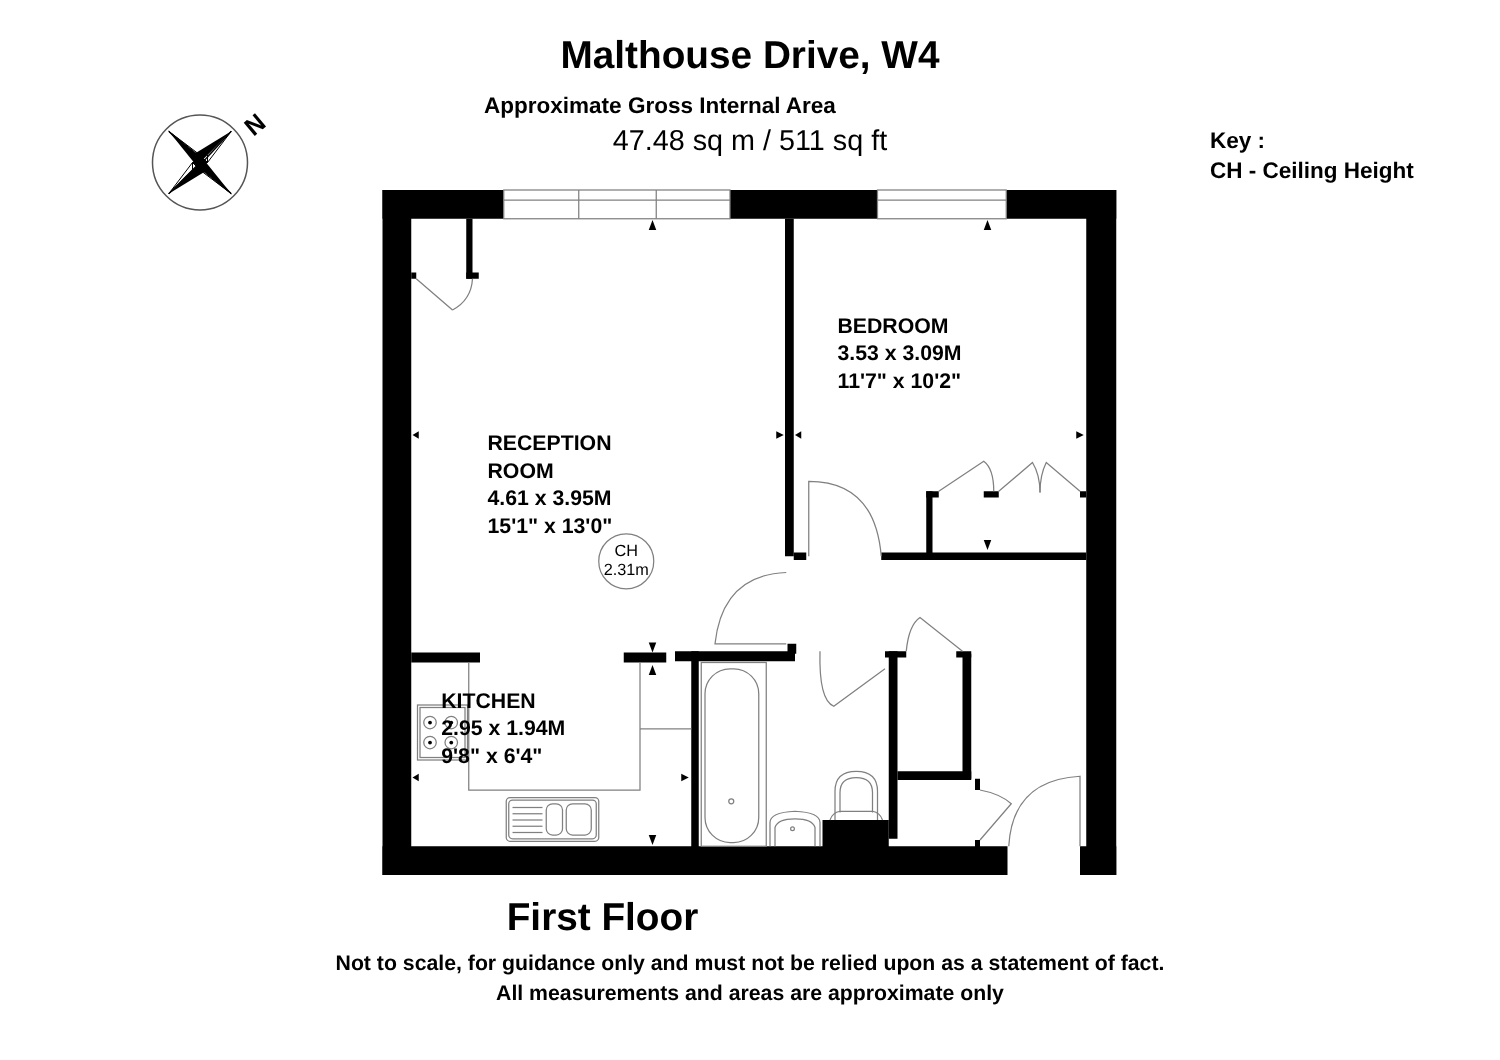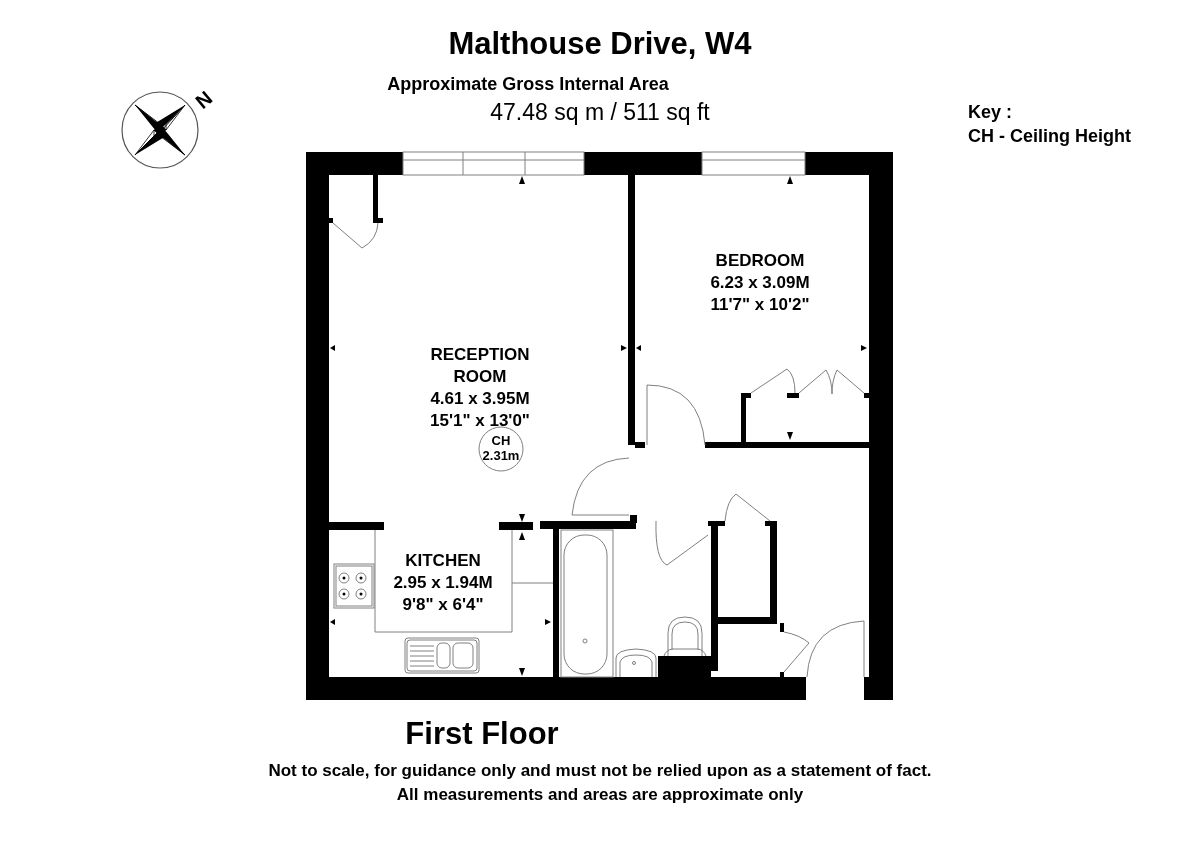--- a/index.html
+++ b/index.html
@@ -7,21 +7,21 @@
            font-family: "Liberation Sans", sans-serif; color: #000; }
     .abs { position: absolute; }
     .title { left: 0; width: 1200px; top: 26px; text-align: center; font-weight: bold; font-size: 31px; }
     .subtitle { left: 0; width: 1056px; top: 74px; text-align: center; font-weight: bold; font-size: 18px; }
     .area { left: 0; width: 1200px; top: 99px; text-align: center; font-weight: normal; font-size: 23px; }
     .key { left: 968px; top: 100px; font-weight: bold; font-size: 18px; line-height: 24px; }
     .floor-label { left: 0; width: 964px; top: 716px; text-align: center; font-weight: bold; font-size: 31px; }
     .disclaimer { left: 0; width: 1200px; text-align: center; font-weight: bold; font-size: 17px; }
     .d1 { top: 761px; } .d2 { top: 785px; }
     svg.plan { position: absolute; left: 0; top: 0; }
-    .room-label { position: absolute; text-align: center; font-weight: bold; font-size: 17px; line-height: 22px; }
+    .room-label { position: absolute; font-weight: bold; font-size: 17px; line-height: 22px; }
     .ch-text { position: absolute; text-align: center; font-size: 13px; line-height: 15px; }
   </style>
 </head>
 <body>
 
 <div class="abs title">Malthouse Drive, W4</div>
 <div class="abs subtitle">Approximate Gross Internal Area</div>
 <div class="abs area">47.48 sq m /  511 sq ft</div>
 
 <div class="abs key">
@@ -176,35 +176,35 @@
     <polygon points="519,514 522,522 525,514"></polygon>
     <polygon points="519,540 522,532 525,540"></polygon>
     <polygon points="335,625 330,622 335,619"></polygon>
     <polygon points="545,625 551,622 545,619"></polygon>
     <polygon points="519,668 522,676 525,668"></polygon>
   </g>
 
   <circle cx="501" cy="449" r="22" fill="#fff" stroke="#808080" stroke-width="1"></circle>
 </svg>
 
-<div class="ch-text" style="left:476px; top:433px; width:50px;font-weight:bold;">
+<div class="ch-text" style="left:476px; top:433px; width:50px;">
   <div>CH</div>
   <div>2.31m</div>
 </div>
 
 <div class="room-label" style="left:390px; top:304px; width:180px;margin-top:40px;">
   <div>RECEPTION</div>
   <div>ROOM</div>
   <div>4.61 x 3.95M</div>
   <div>15'1" x 13'0"</div>
 </div>
 
 <div class="room-label" style="left:670px; top:250px; width:180px;">
   <div>BEDROOM</div>
-  <div>6.23 x 3.09M</div>
+  <div>3.53 x 3.09M</div>
   <div>11'7" x 10'2"</div>
 </div>
 
 <div class="room-label" style="left:353px; top:550px; width:180px;">
   <div>KITCHEN</div>
   <div>2.95 x 1.94M</div>
   <div>9'8" x 6'4"</div>
 </div>
 
 <div class="abs floor-label">First Floor</div>

